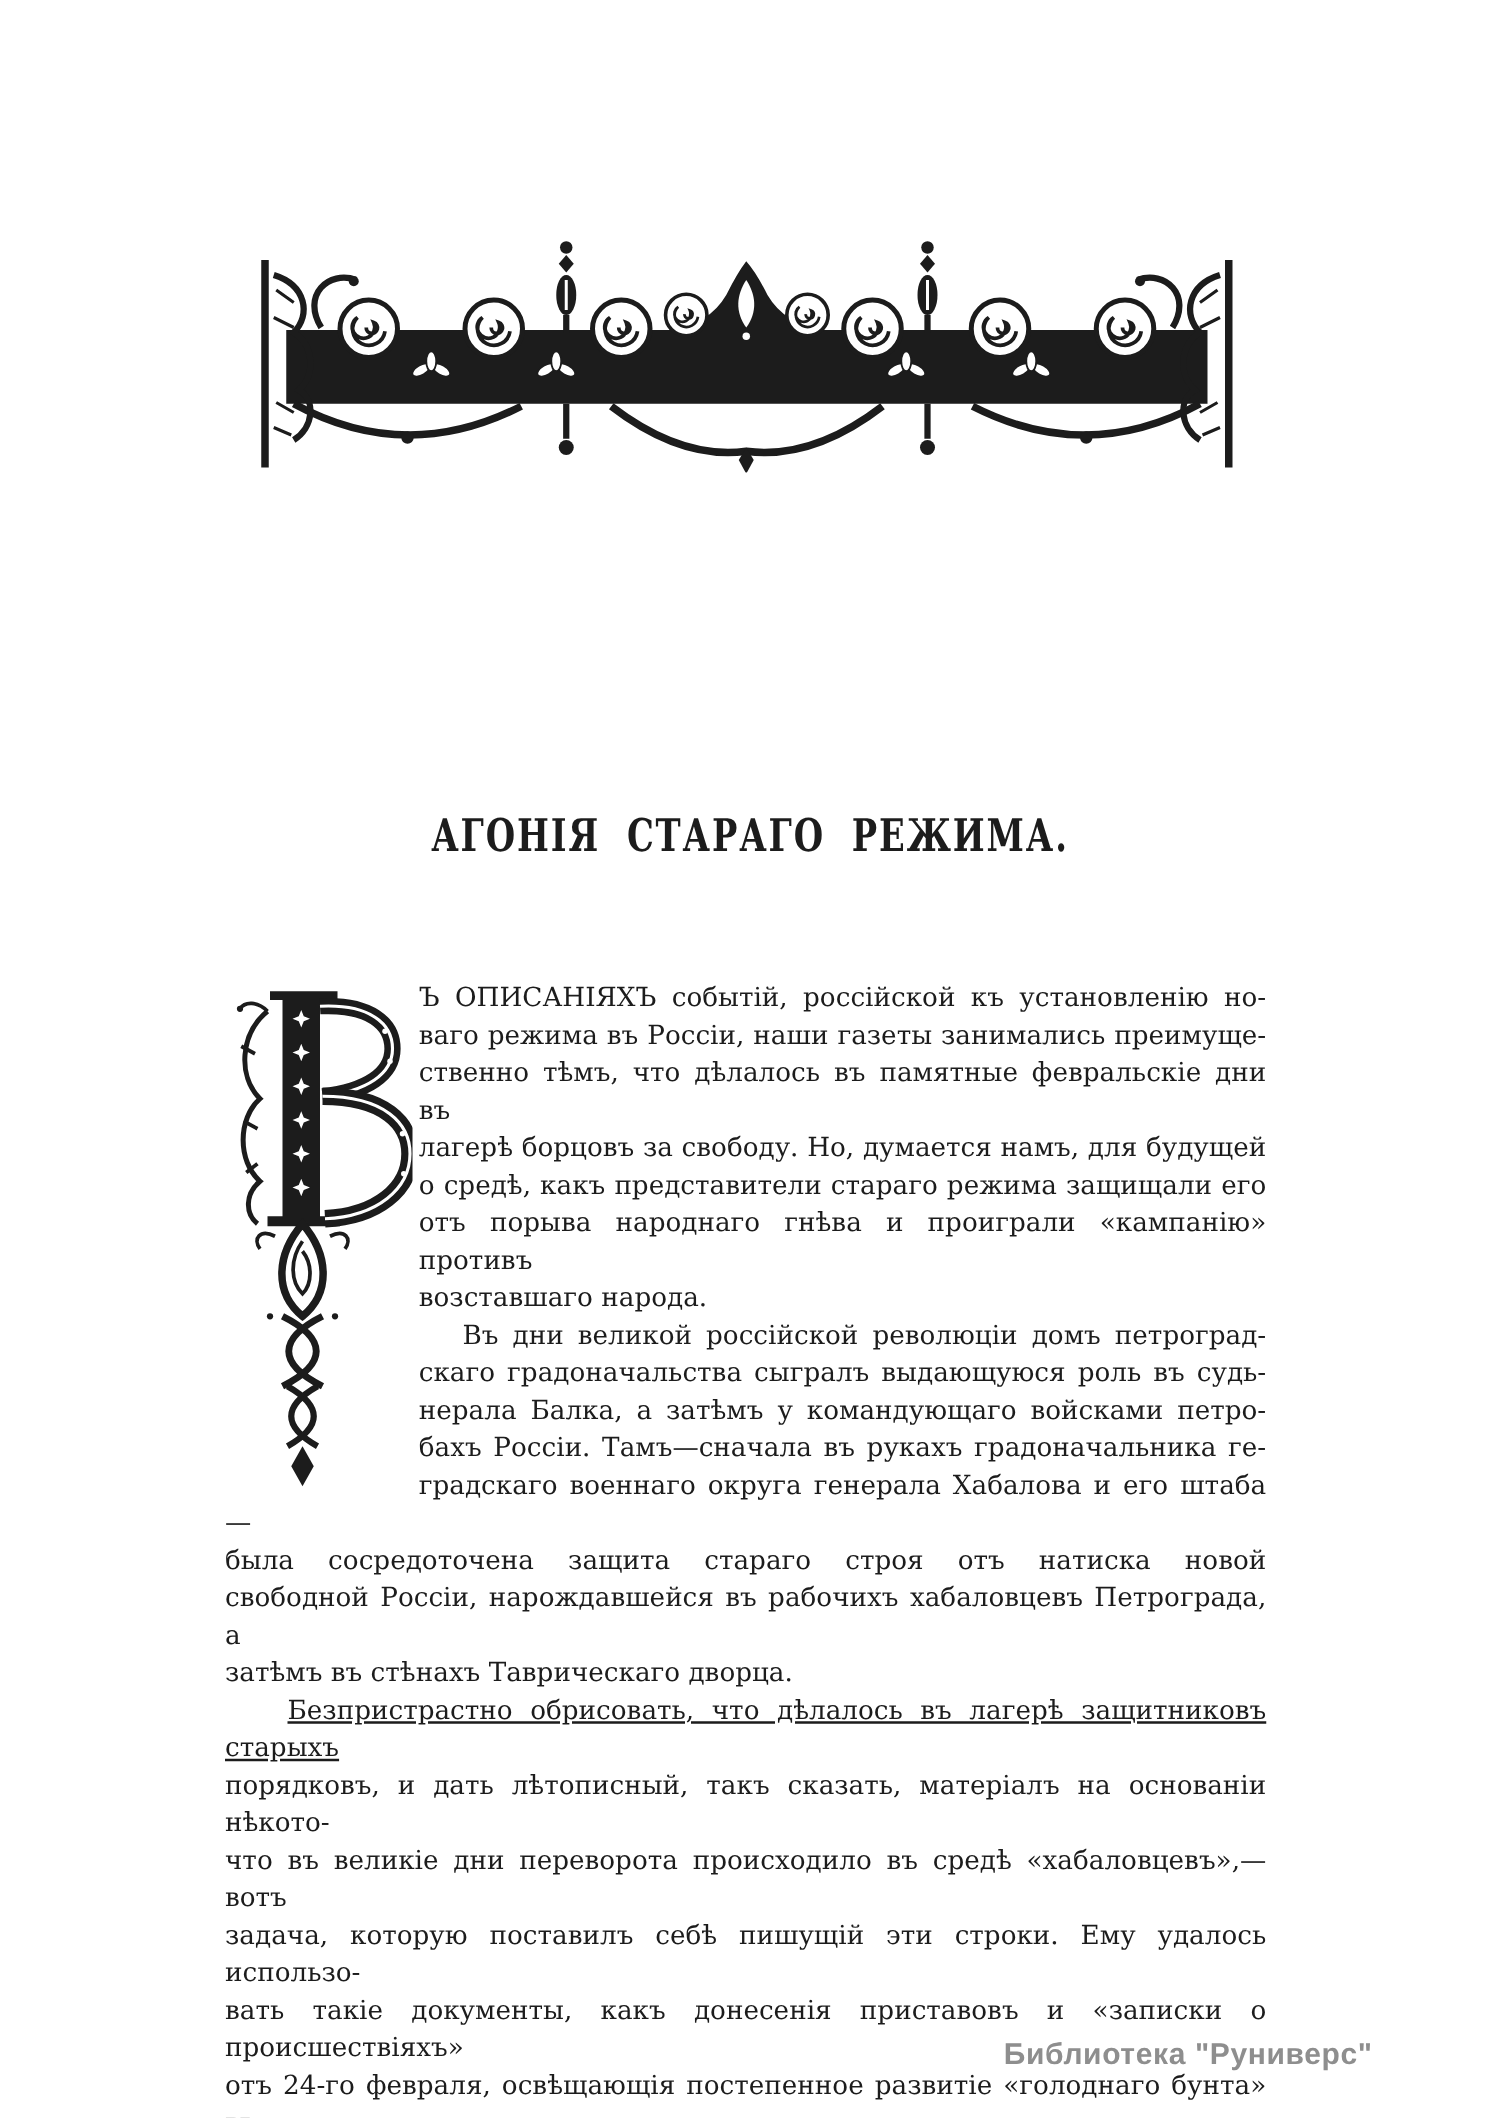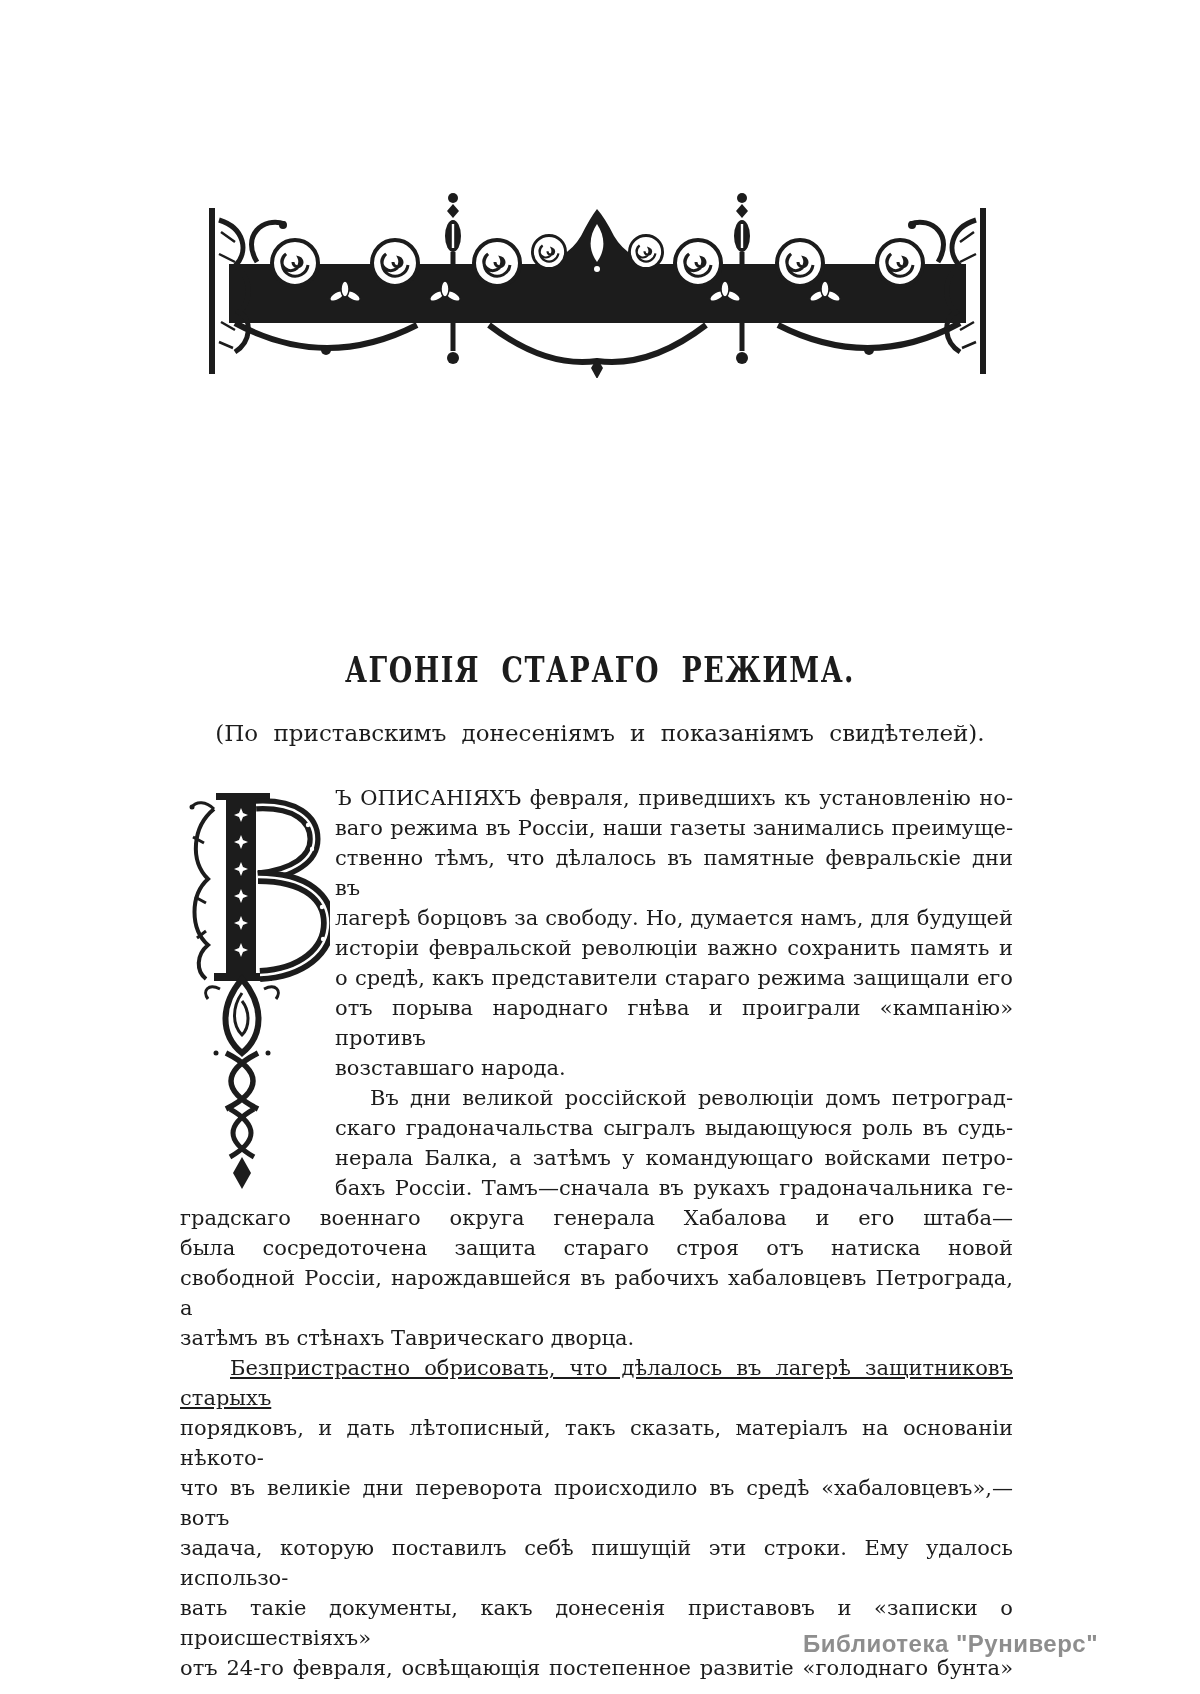--- a/index.html
+++ b/index.html
@@ -86,21 +86,20 @@
     <circle cx="121" cy="158" r="5" class="ink"></circle>
     <circle cx="664" cy="158" r="5" class="ink"></circle>
     <use href="#endcap"></use>
     <use href="#endcap" transform="translate(785,0) scale(-1,1)"></use>
   </svg>
 
   <div class="title-wrap">
     <span class="t">АГОНІЯ СТАРАГО РЕЖИМА.</span>
   </div>
 
-  <div class="subtitle">(По приставскимъ донесеніямъ и показаніямъ свидѣтелей).</div>
 
   <div class="bodytext">
     <div class="dropcap">
       <svg viewBox="0 0 150 408" aria-hidden="true">
 
         <path d="M34 26 C12 44 10 78 28 96 C10 112 10 146 28 162 C16 172 16 188 26 196" fill="none" stroke="#1c1c1c" stroke-width="4"></path>
         <path d="M34 26 C26 18 16 18 12 24" fill="none" stroke="#1c1c1c" stroke-width="3"></path>
         <circle cx="12" cy="24" r="2.5" class="ink"></circle>
         <path d="M24 60 l-11 -6 M26 120 l-11 -6 M26 148 l-9 7" stroke="#1c1c1c" stroke-width="3"></path>
 
@@ -132,25 +131,24 @@
         <path d="M46 270 C82 288 82 308 46 326 M78 270 C42 288 42 308 78 326" fill="none" stroke="#1c1c1c" stroke-width="5.5"></path>
         <path d="M50 326 C78 342 78 358 50 374 M74 326 C46 342 46 358 74 374" fill="none" stroke="#1c1c1c" stroke-width="5"></path>
         <circle cx="36" cy="270" r="2.5" class="ink"></circle>
         <circle cx="88" cy="270" r="2.5" class="ink"></circle>
         <circle cx="62" cy="298" r="2.5" fill="#ffffff"></circle>
         <circle cx="62" cy="350" r="2.5" fill="#ffffff"></circle>
         <path d="M62 374 L53 390 L62 406 L71 390 Z" class="ink"></path>
       </svg>
     </div>
 
-    <div class="bline">Ъ ОПИСАНІЯХЪ февраля, приведшихъ къ установленію но-</div>
+    <div class="bline">Ъ ОПИСАНІЯХЪ событій, россійской къ установленію но-</div>
     <div class="bline">ваго режима въ Россіи, наши газеты занимались преимуще-</div>
     <div class="bline">ственно тѣмъ, что дѣлалось въ памятные февральскіе дни въ</div>
     <div class="bline">лагерѣ борцовъ за свободу. Но, думается намъ, для будущей</div>
-    <div class="bline">исторіи февральской революціи важно сохранить память и</div>
     <div class="bline">о средѣ, какъ представители стараго режима защищали его</div>
     <div class="bline">отъ порыва народнаго гнѣва и проиграли «кампанію» противъ</div>
     <div class="bline end">возставшаго народа.</div>
 
     <div class="bline ind1">Въ дни великой россійской революціи домъ петроград-</div>
     <div class="bline">скаго градоначальства сыгралъ выдающуюся роль въ судь-</div>
     <div class="bline">нерала Балка, а затѣмъ у командующаго войсками петро-</div>
     <div class="bline">бахъ Россіи. Тамъ—сначала въ рукахъ градоначальника ге-</div>
     <div class="bline">градскаго военнаго округа генерала Хабалова и его штаба—</div>
     <div class="bline">была сосредоточена защита стараго строя отъ натиска новой</div>

